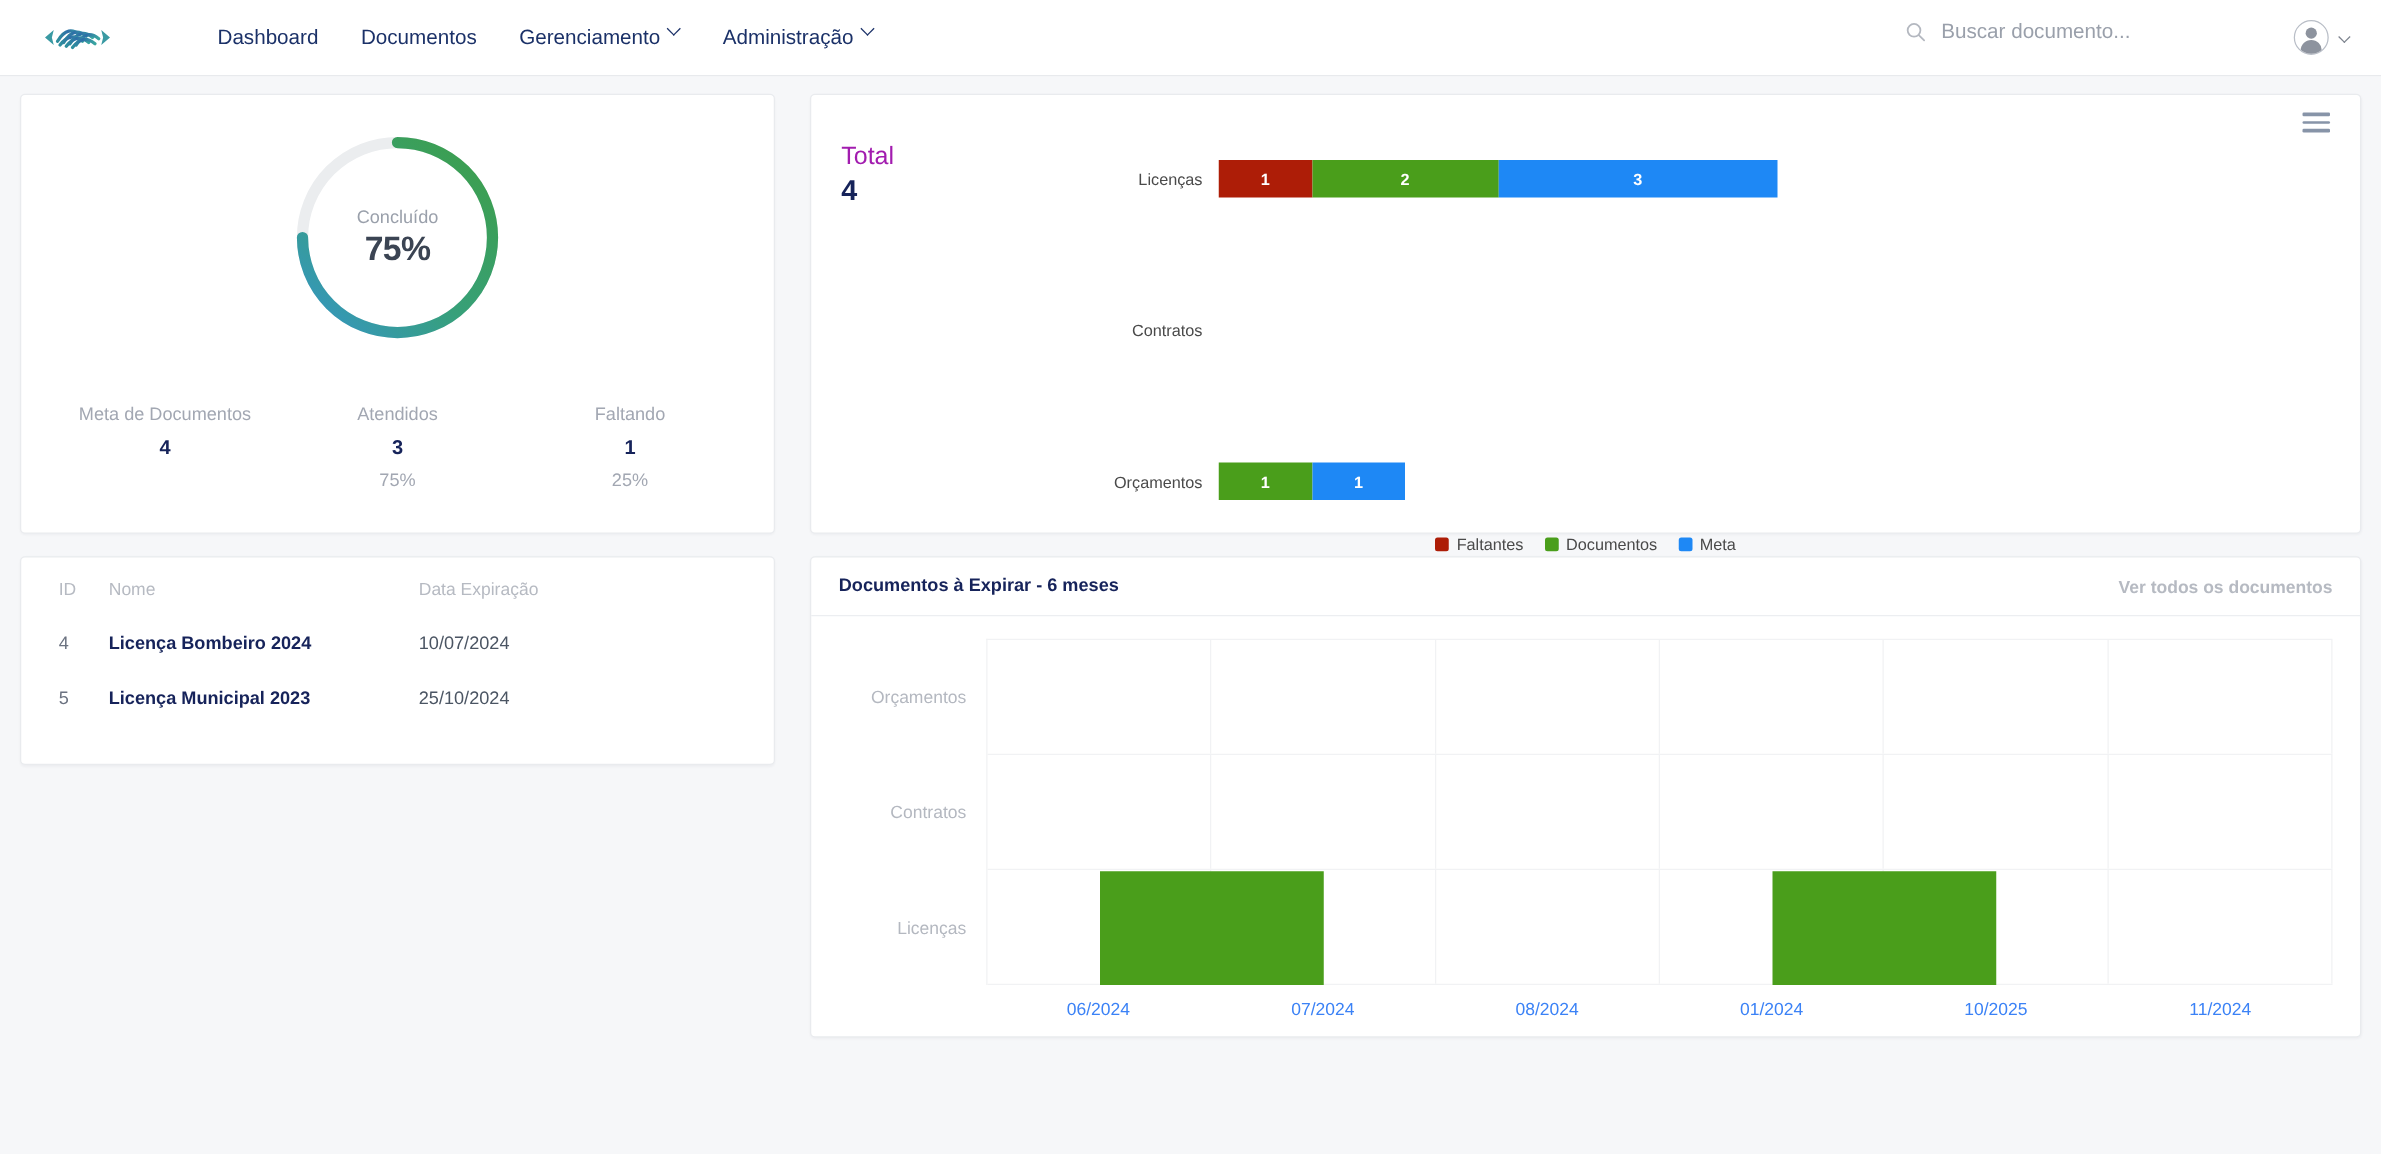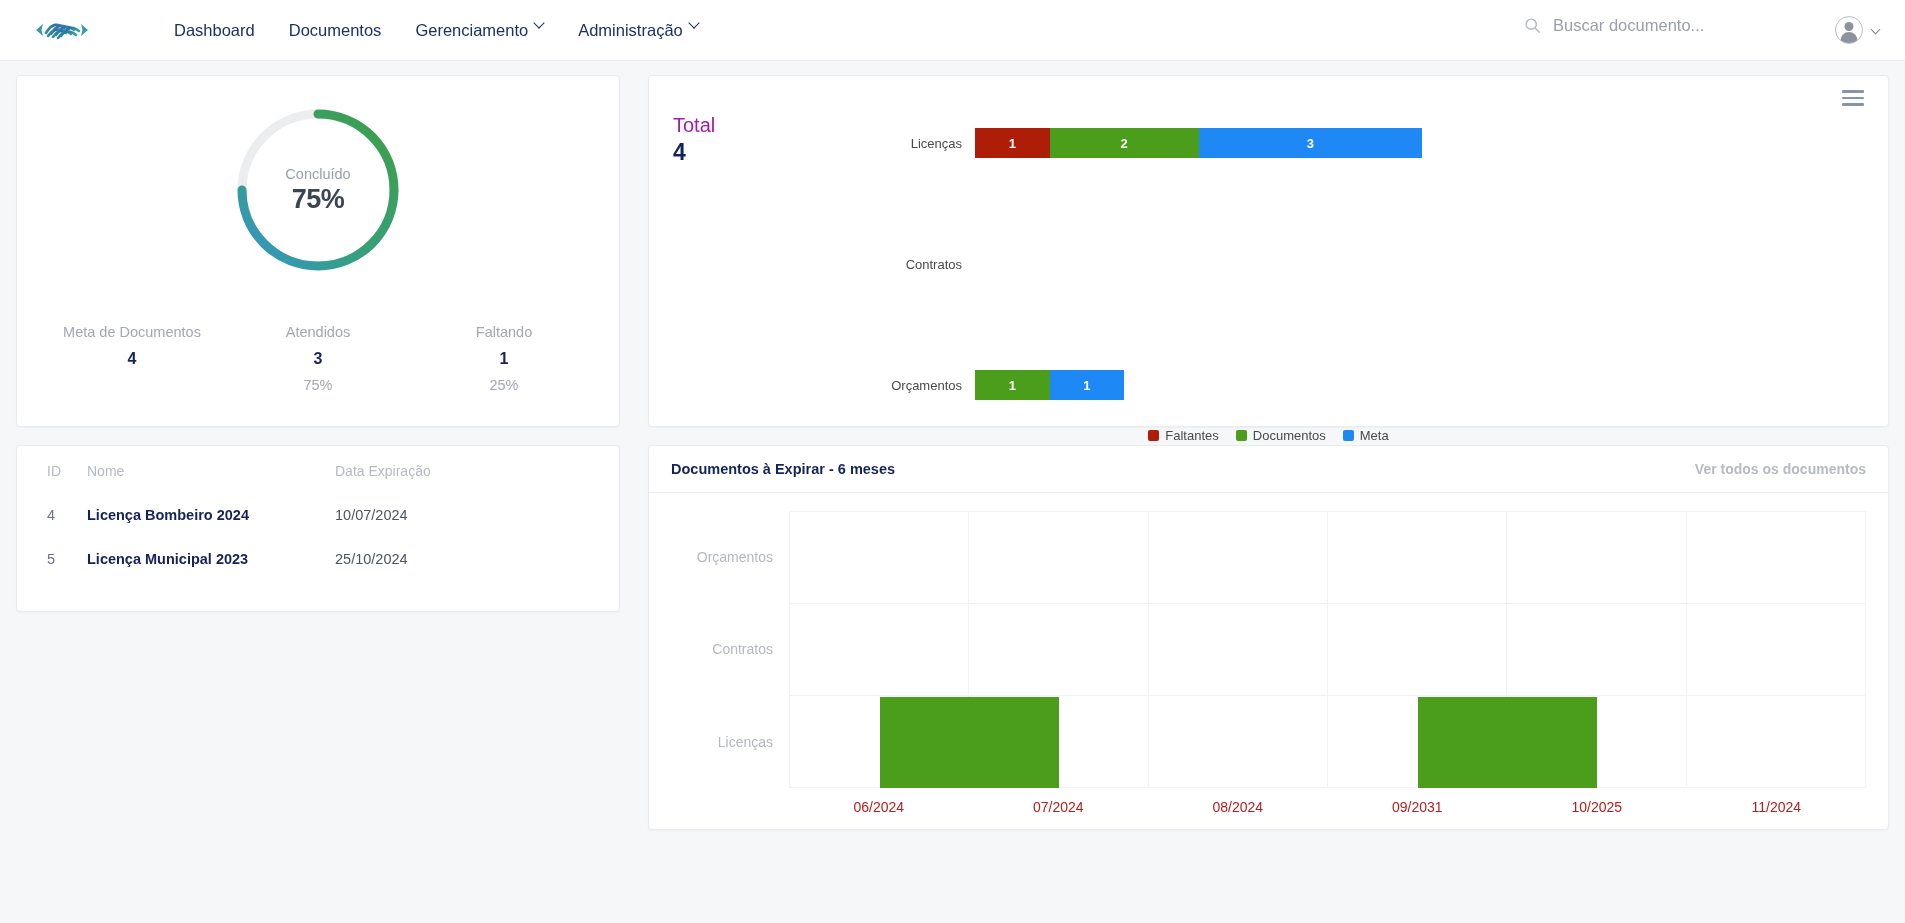--- a/index.html
+++ b/index.html
@@ -191,21 +191,21 @@
     flex: 1; position: relative;
     border-top: 1px solid #f1f2f4;
     border-left: 1px solid #f1f2f4;
   }
   .heat-rowline { height: 92px; border-bottom: 1px solid #f1f2f4; display: flex; }
   .heat-cell { flex: 1; border-right: 1px solid #f1f2f4; }
   .heat-fill { position: absolute; background: #4a9e1b; }
   .heat-xaxis { display: flex; padding-left: 118px; margin-top: 11px; }
   .heat-xtick {
     flex: 1; text-align: center;
-    font-size: 14px; color: #b91c1c;
+    font-size: 14px; color: #3b82f6;
   }
 </style>
 </head>
 <body>
 
 <div class="navbar">
   <div class="brand">
     <svg width="68" height="30" viewBox="0 0 68 30">
       <defs>
         <linearGradient id="lg" x1="0" y1="0" x2="1" y2="0">
@@ -420,20 +420,20 @@
                 <div class="heat-cell"></div>
               </div>
               <div class="heat-fill" style="background: rgb(74, 158, 27); left: 8.33333%; width: 16.6667%; top: 185px; height: 91px;"></div>
               <div class="heat-fill" style="background: rgb(74, 158, 27); left: 58.3333%; width: 16.6667%; top: 185px; height: 91px;"></div>
             </div>
         </div>
         <div class="heat-xaxis" id="heat-xaxis">
             <div class="heat-xtick">06/2024</div>
             <div class="heat-xtick">07/2024</div>
             <div class="heat-xtick">08/2024</div>
-            <div class="heat-xtick">09/2031</div>
+            <div class="heat-xtick">01/2024</div>
             <div class="heat-xtick">10/2025</div>
             <div class="heat-xtick">11/2024</div>
           </div>
       </div>
     </div>
   </div>
 </div>
 
 </body></html>

